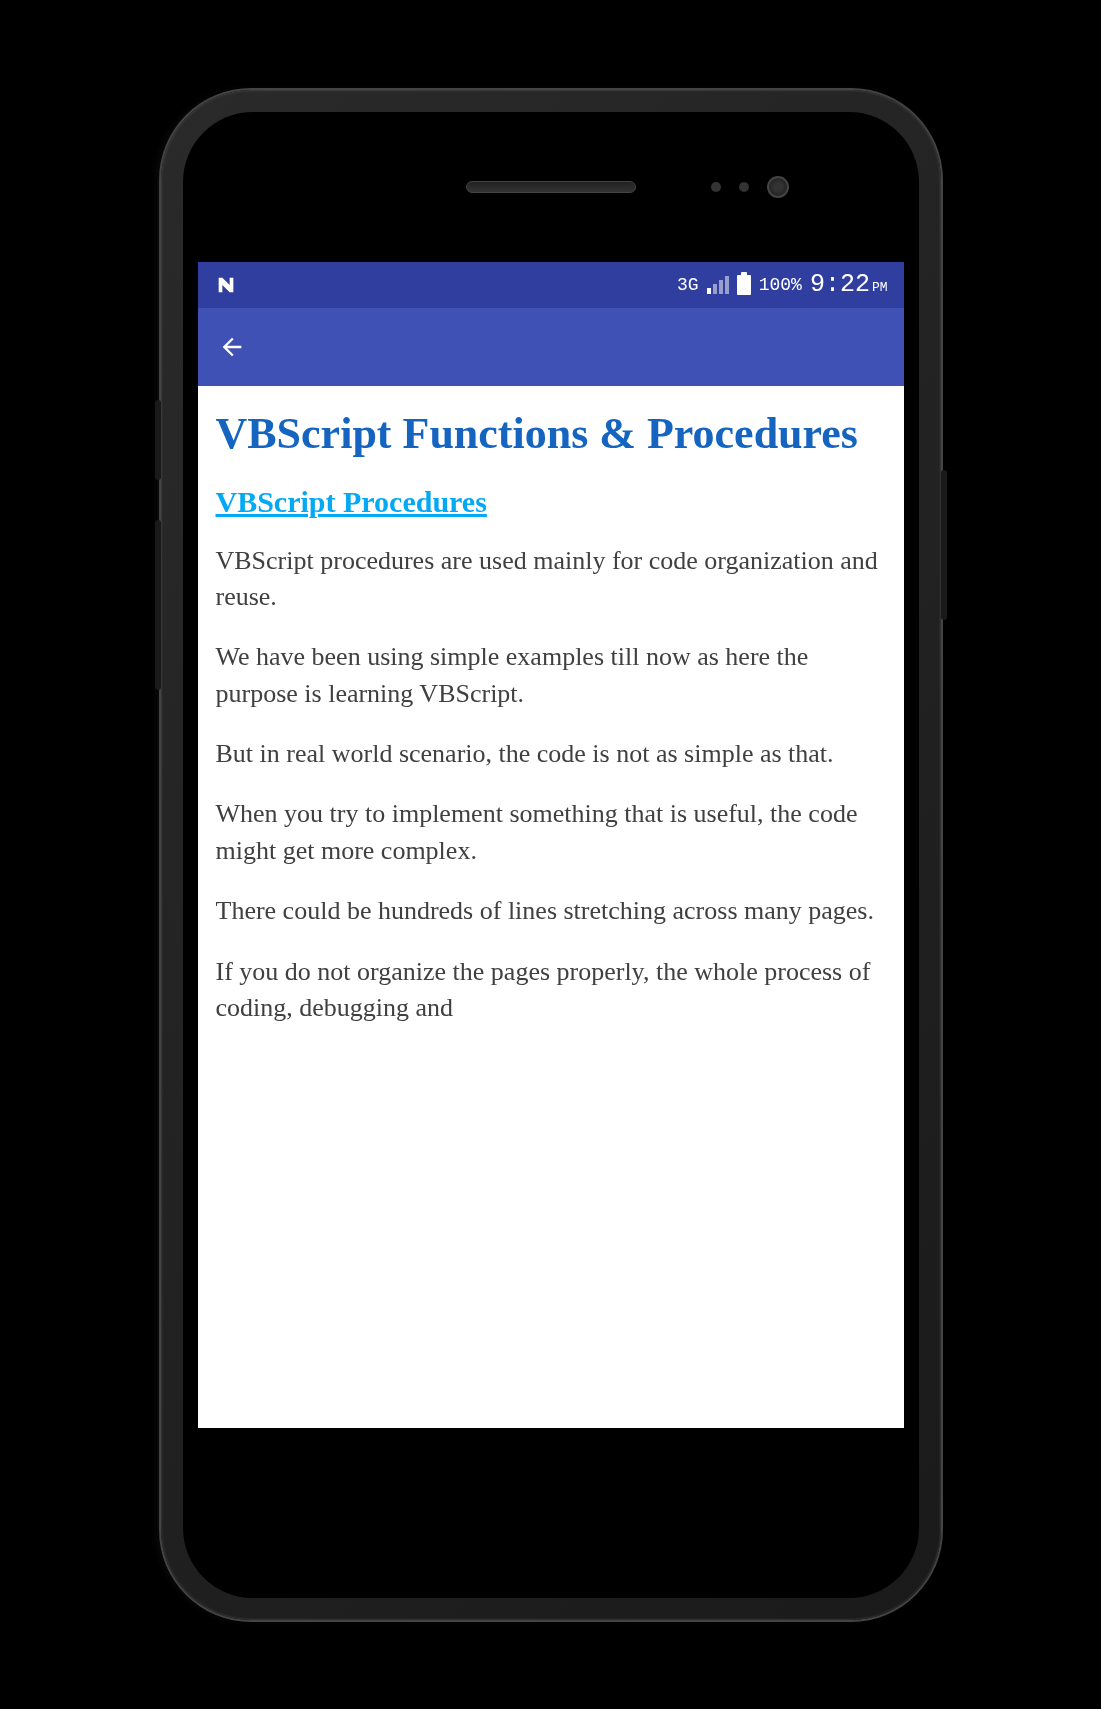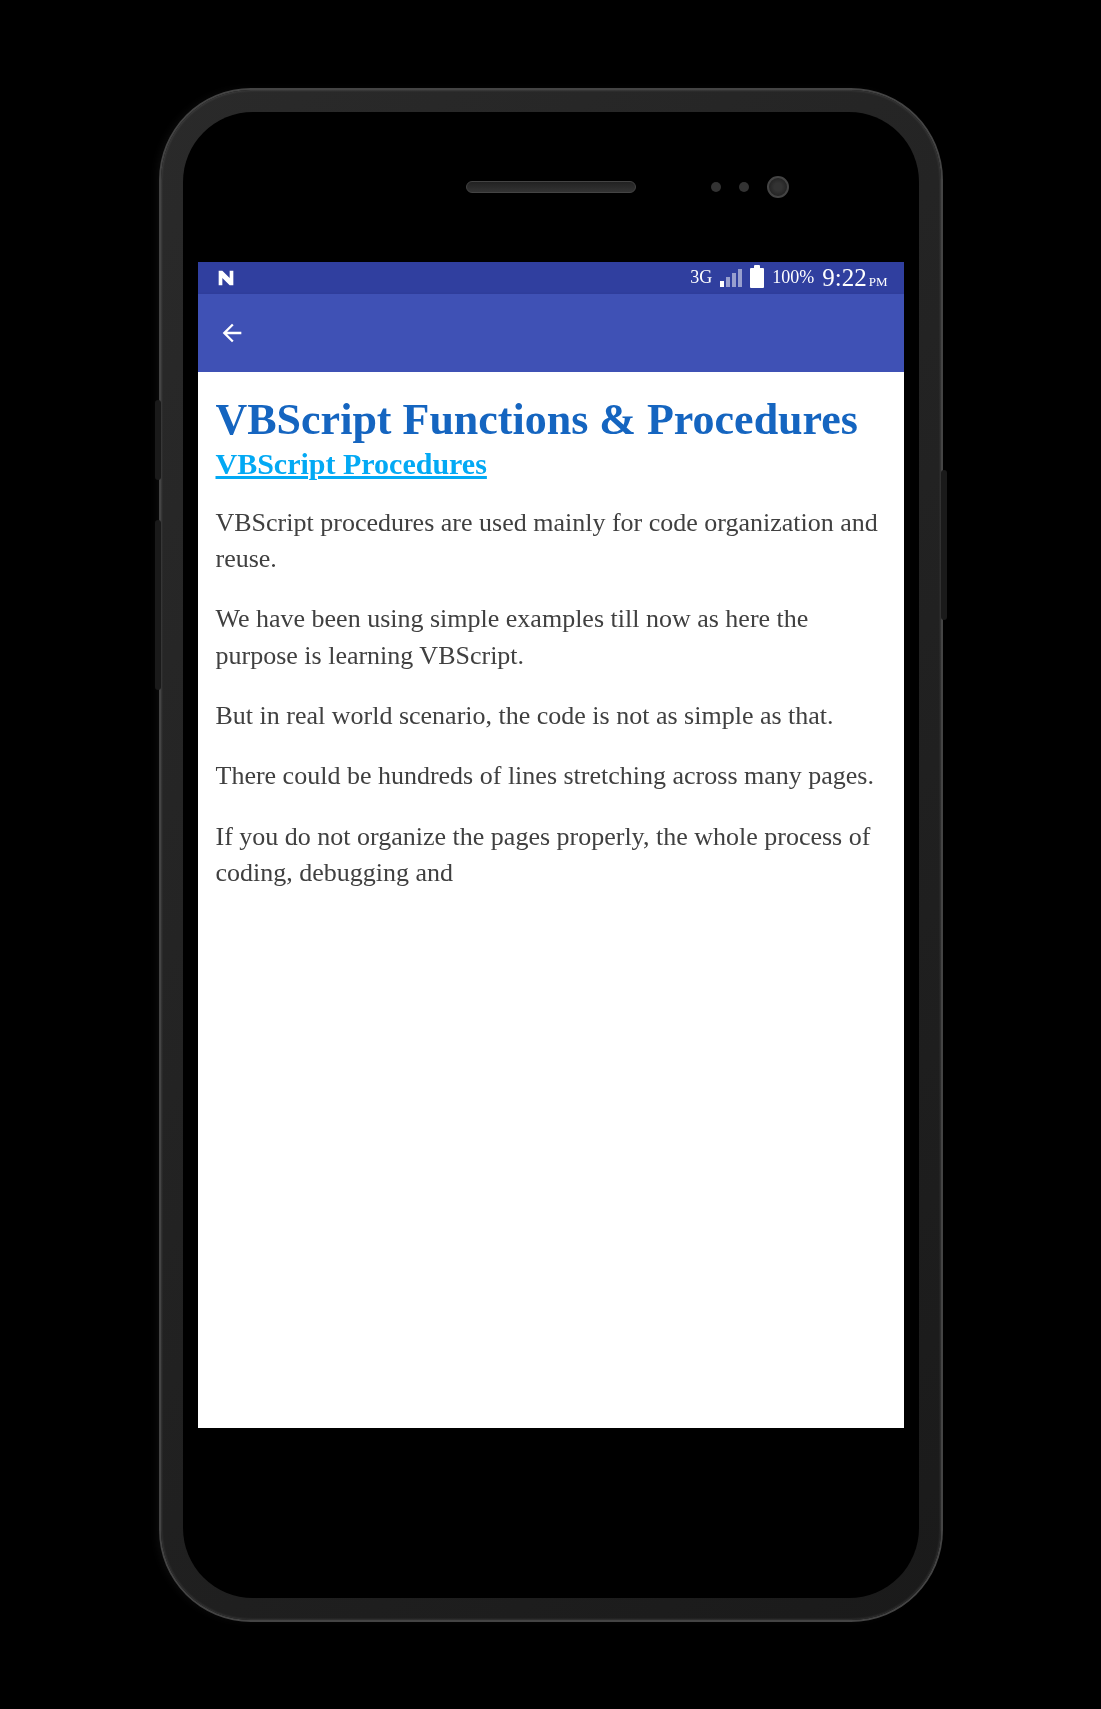--- a/index.html
+++ b/index.html
@@ -110,28 +110,28 @@
       position: absolute;
       top: 150px;
       left: 15px;
       right: 15px;
       bottom: 170px;
       background: #fff;
       overflow: hidden;
     }
     
     .status-bar {
-      height: 32px;
+      height: 46px;
       background: #303F9F;
       display: flex;
       align-items: center;
       justify-content: space-between;
       padding: 0 16px;
       color: #fff;
-      font-family: Liberation Serif, serif;
+      font-family: Liberation Mono, monospace;
       font-size: 18px;
     }
     
     .status-left {
       display: flex;
       align-items: center;
     }
     
     .n-logo {
       width: 24px;
@@ -238,20 +238,21 @@
       background: #fff;
       height: calc(100% - 116px);
       overflow: hidden;
     }
     
     .main-heading {
       color: #1565C0;
       font-size: 44px;
       font-weight: bold;
       line-height: 1.25;
+      margin-bottom: 24px;
       font-family: Georgia, serif;
     }
     
     .sub-heading {
       color: #03A9F4;
       font-size: 30px;
       font-weight: bold;
       text-decoration: underline;
       margin-bottom: 24px;
       font-family: Georgia, serif;
@@ -323,20 +324,21 @@
           </svg>
         </div>
       </div>
 
       <div class="content">
         <h1 class="main-heading">VBScript Functions &amp; Procedures</h1>
         <h2 class="sub-heading">VBScript Procedures</h2>
         <p class="paragraph">VBScript procedures are used mainly for code organization and reuse.</p>
         <p class="paragraph">We have been using simple examples till now as here the purpose is learning VBScript.</p>
         <p class="paragraph">But in real world scenario, the code is not as simple as that.</p>
+        <p class="paragraph">When you try to implement something that is useful, the code might get more complex.</p>
         <p class="paragraph">There could be hundreds of lines stretching across many pages.</p>
         <p class="paragraph">If you do not organize the pages properly, the whole process of coding, debugging and</p>
       </div>
     </div>
 
     <div class="phone-bottom"></div>
   </div>
 </div>
 
 </body></html>

